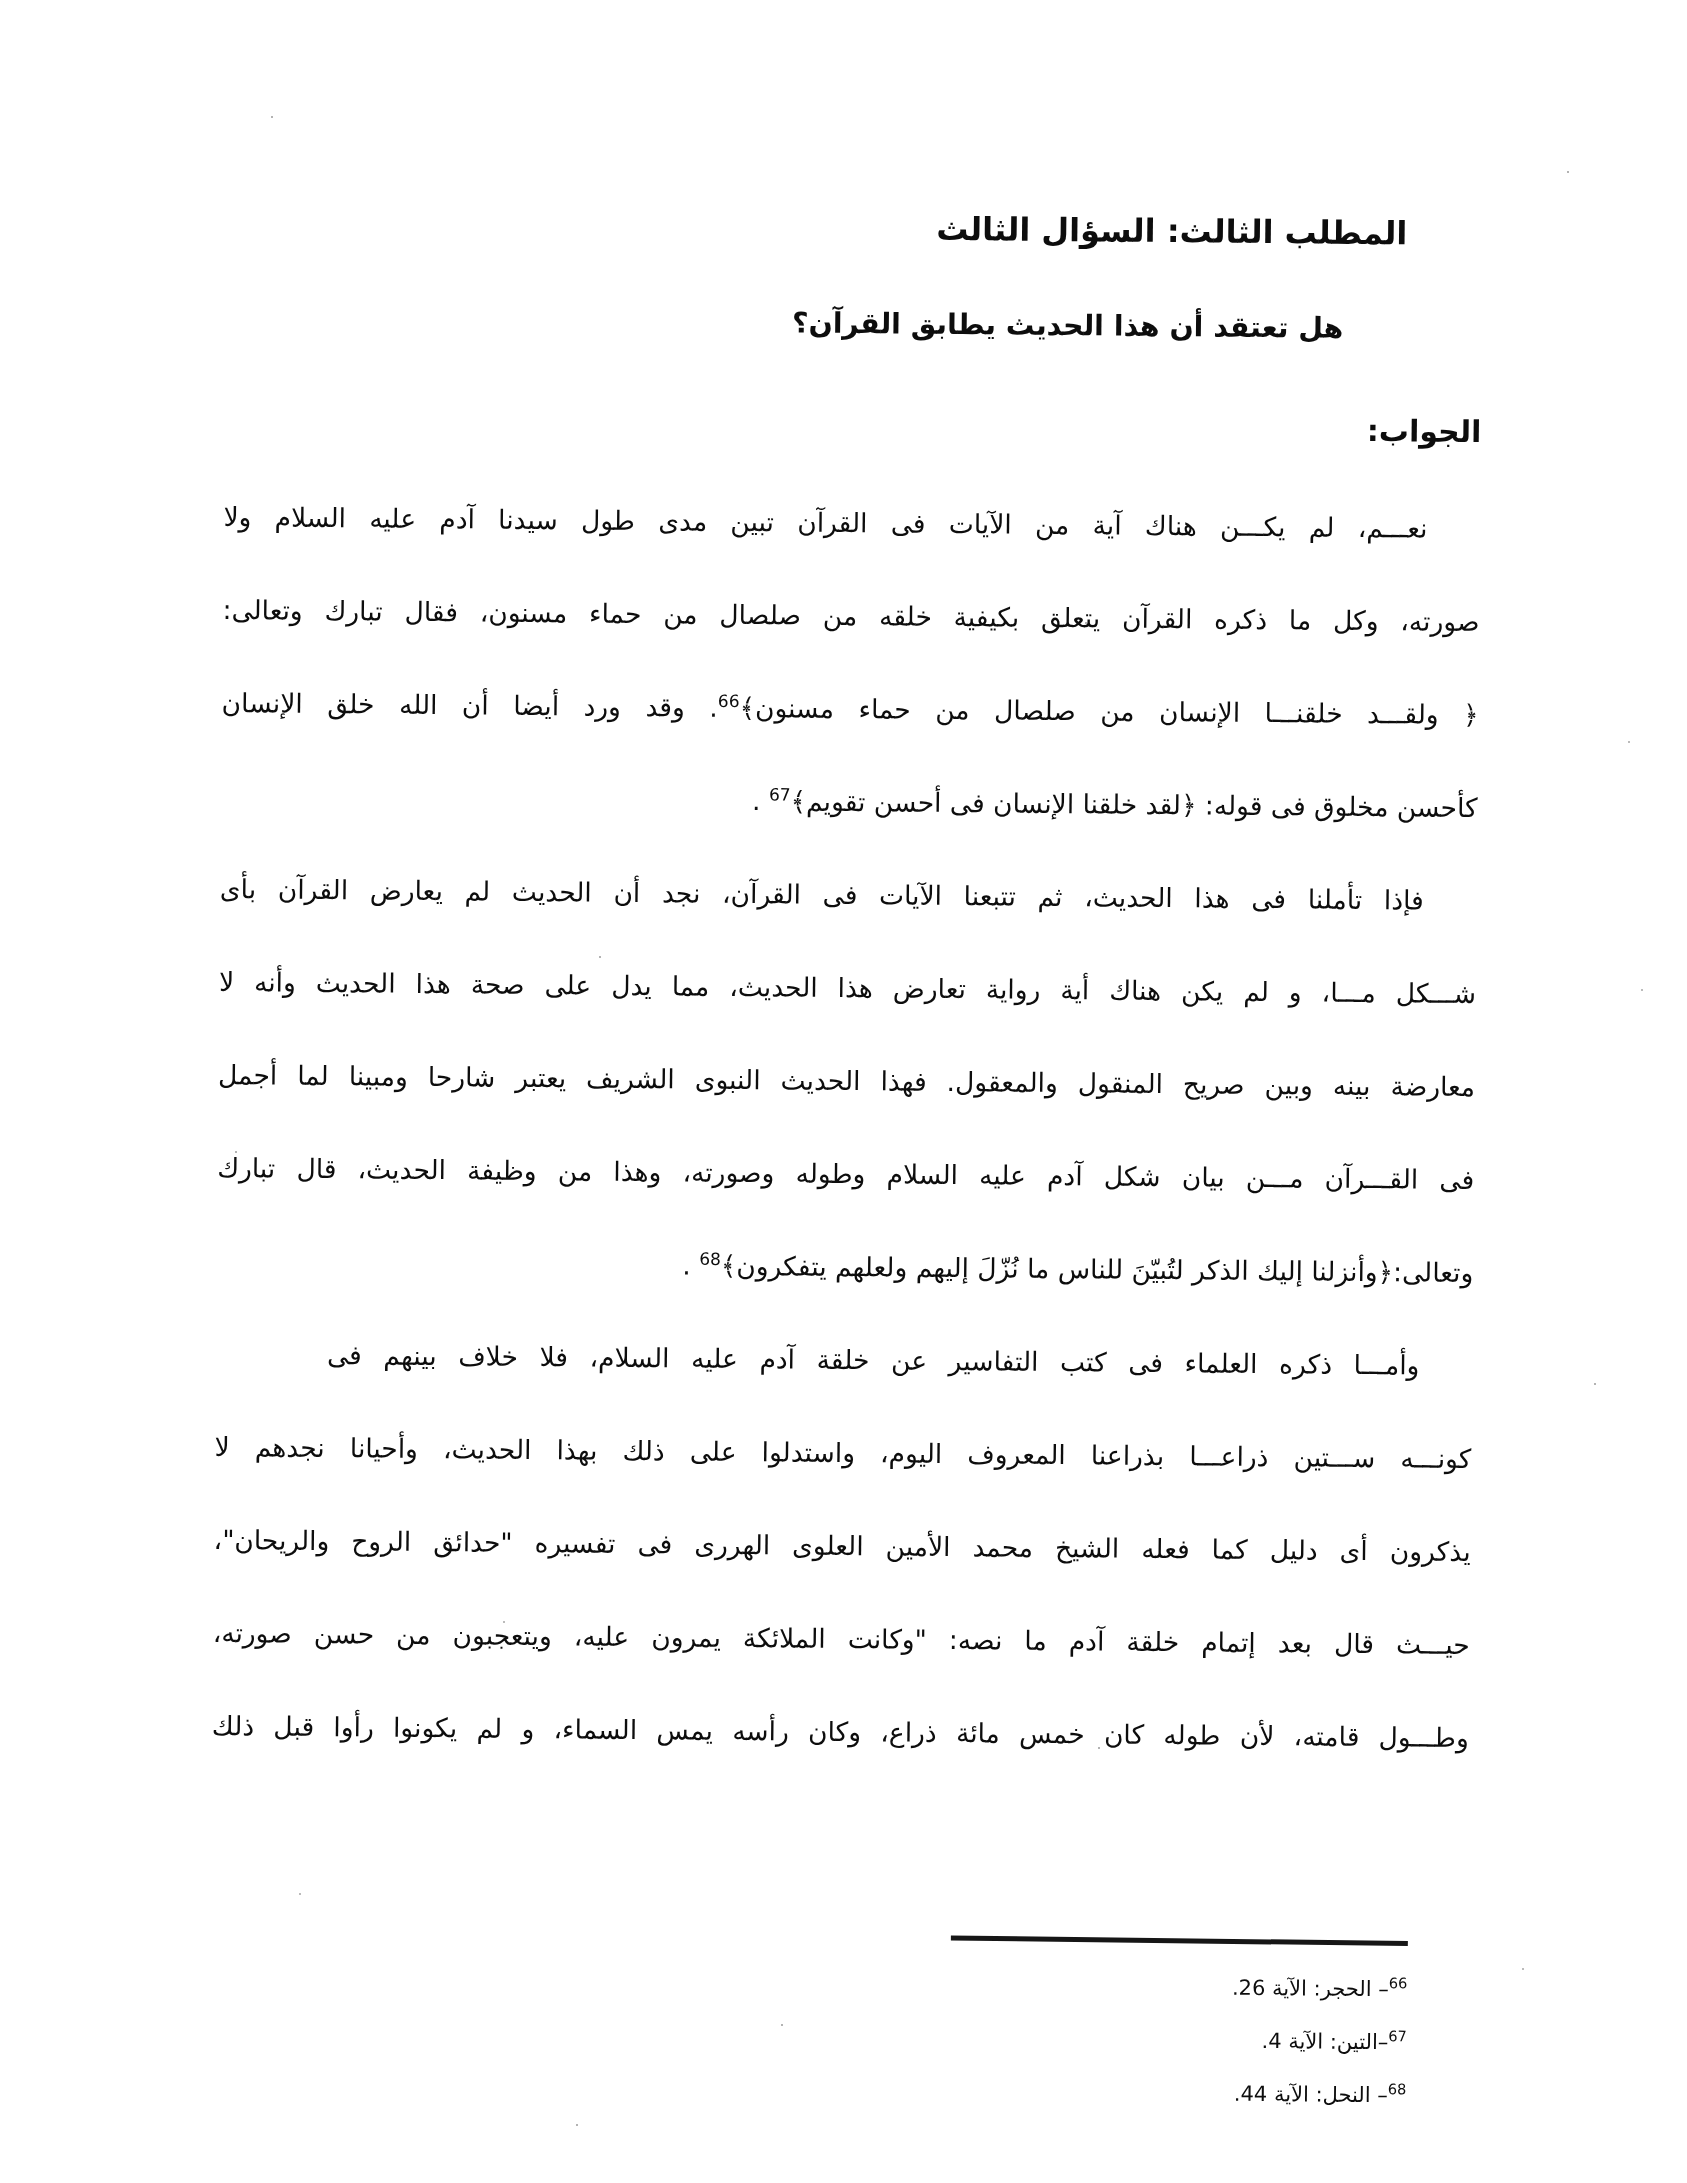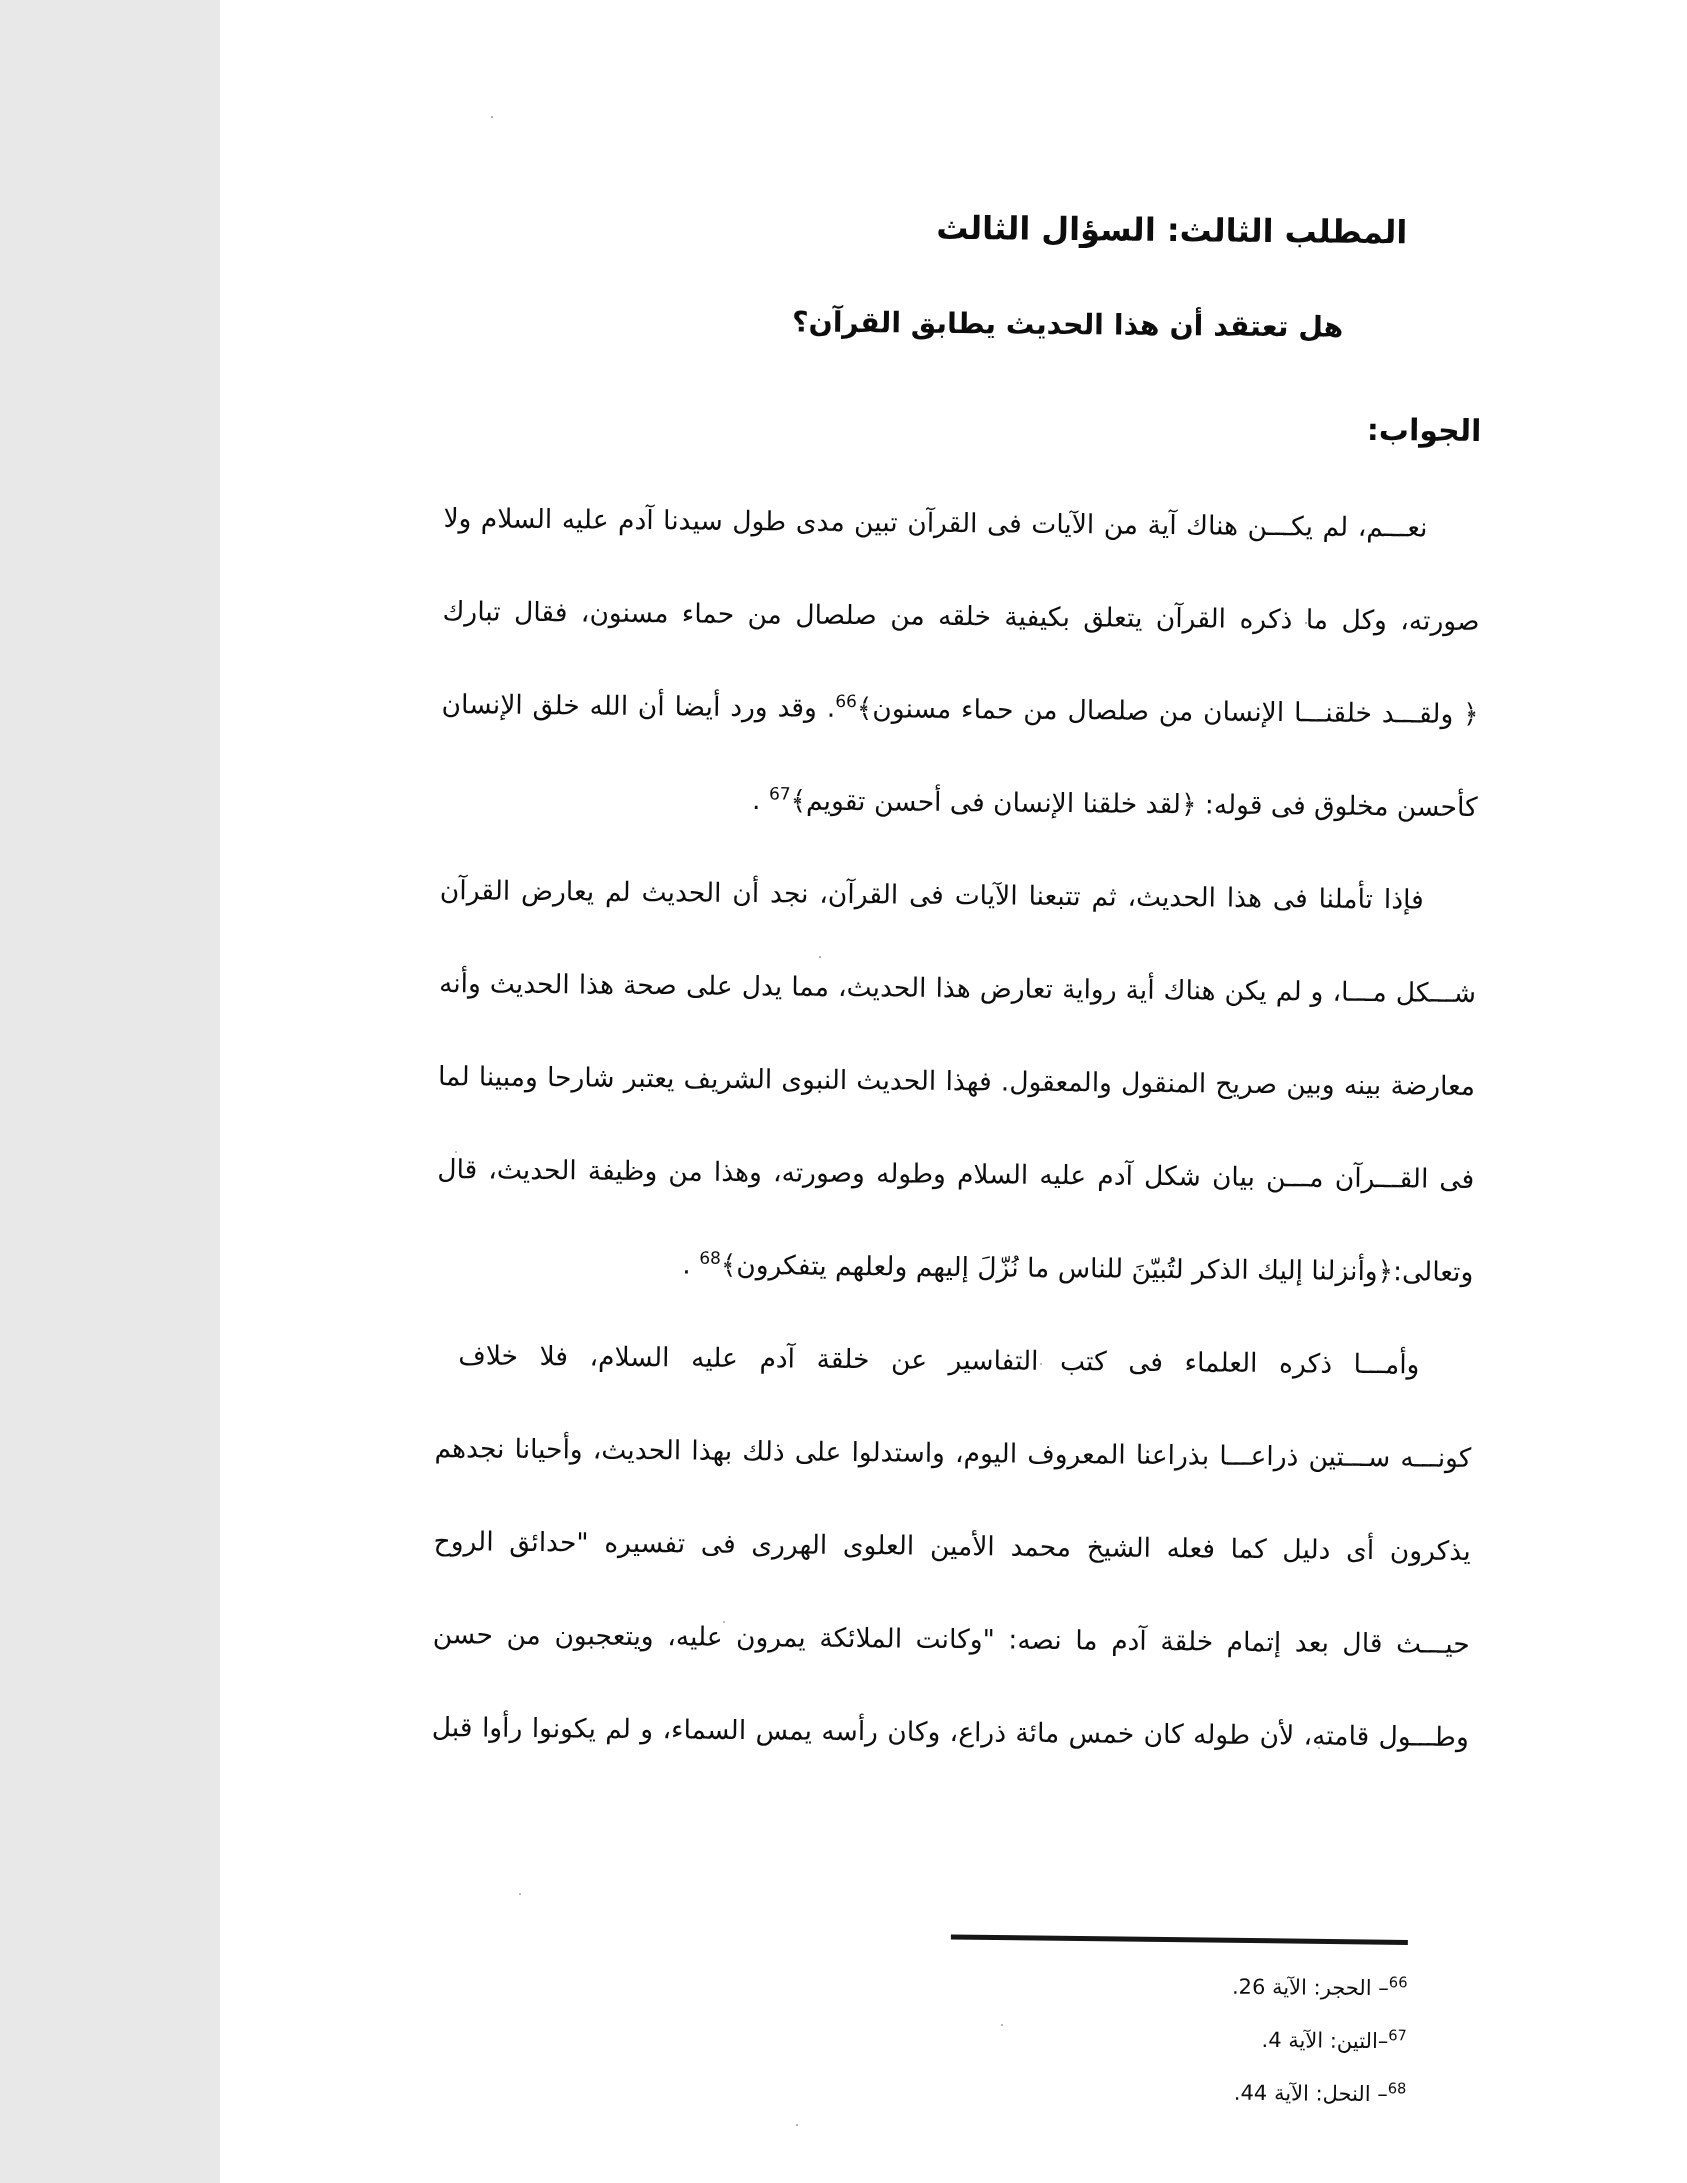--- a/index.html
+++ b/index.html
@@ -1,18 +1,18 @@
 <!DOCTYPE html>
 <html lang="ar" dir="rtl" style="font-size:10.6px"><head>
 <meta charset="utf-8">
 <style>
   html,body{margin:0;padding:0;background:#e8e8e8;}
   .page{
     position:relative;
-    width:1467px;height:2183px;
+    width:1687px;height:2183px;
     background:#ffffff;
     color:#0d0d0d;
     font-family:"DejaVu Sans", sans-serif;
     direction:rtl;
     overflow:hidden;
   }
   .content{
     position:absolute;inset:0;
     padding:195px 212px 0 218px;
     box-sizing:border-box;

